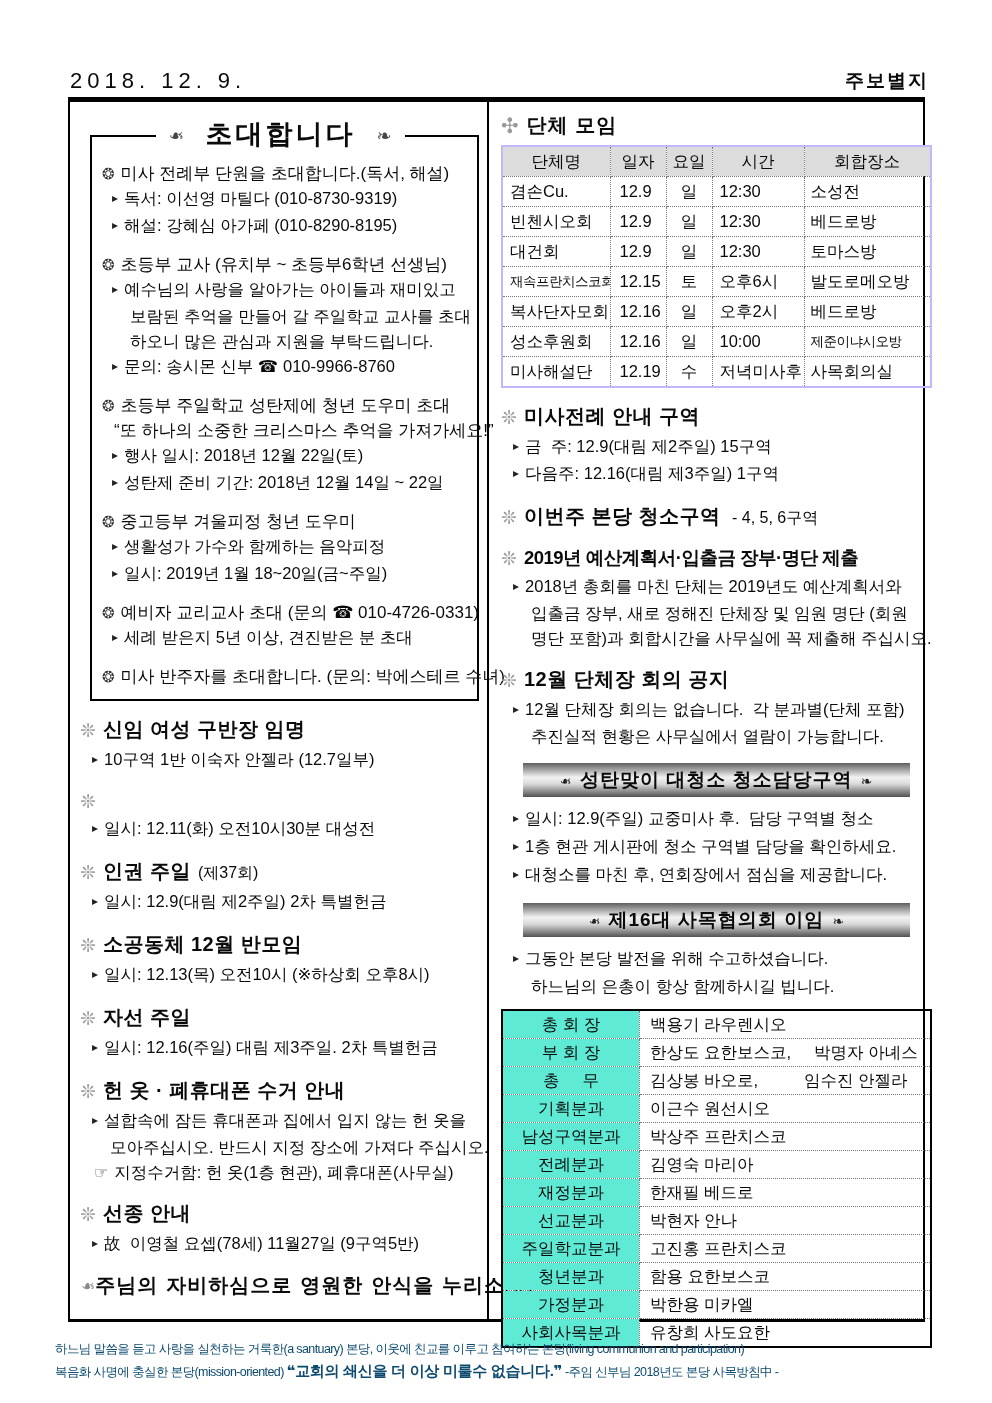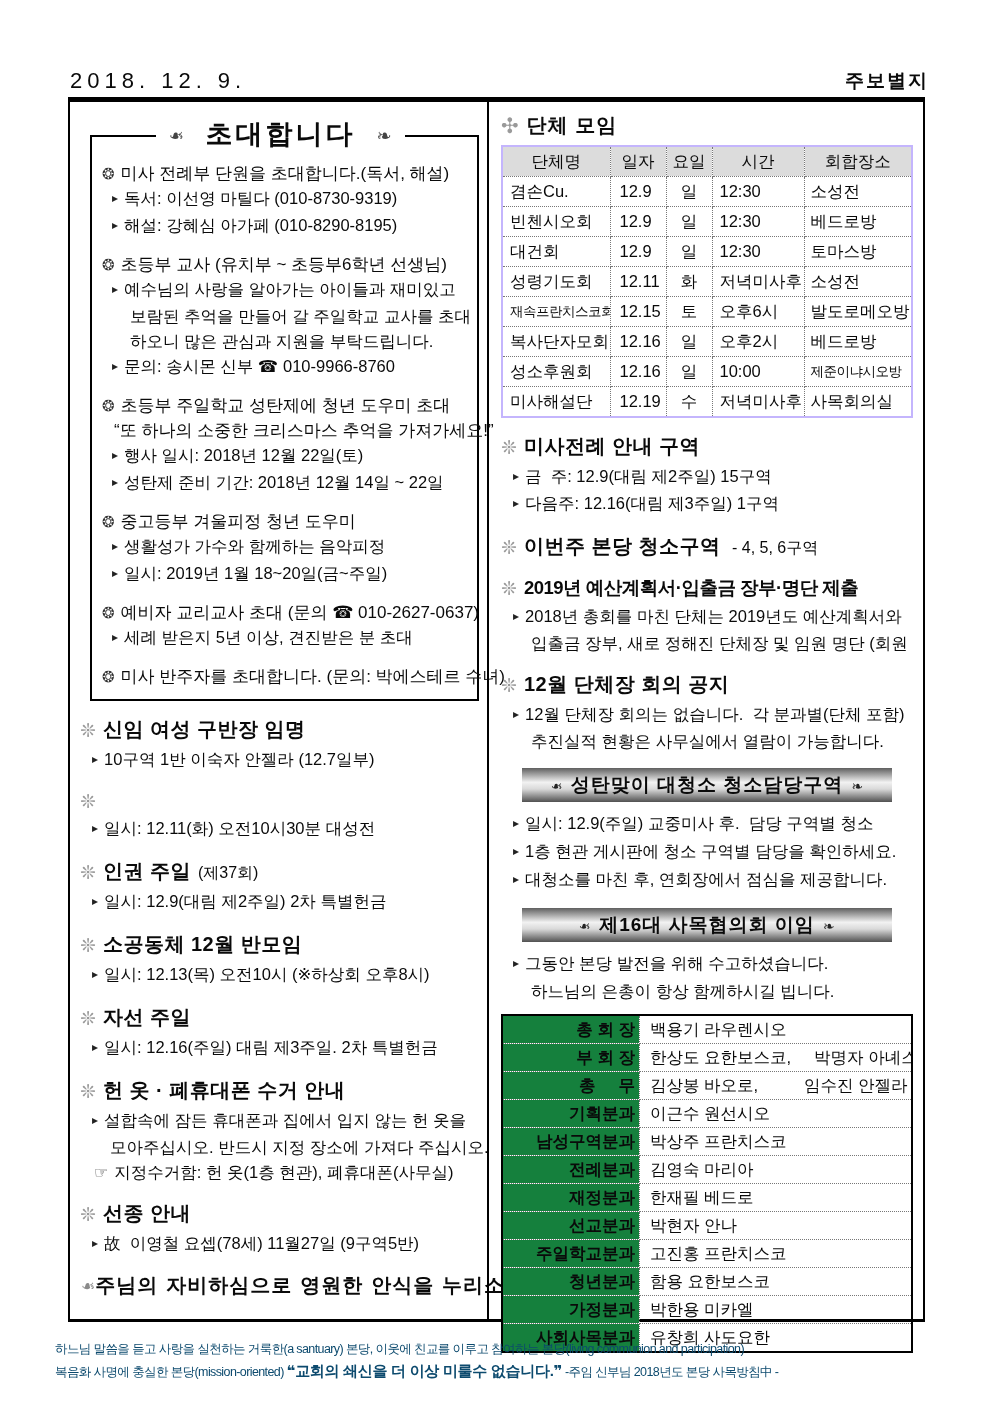--- a/index.html
+++ b/index.html
@@ -83,21 +83,21 @@
           background:linear-gradient(180deg,#5f5f5f 0%,#f2f2f2 42%,#d9d9d9 62%,#515151 100%);
           font-size:19px;font-weight:bold;letter-spacing:1px;white-space:nowrap;}
   .banner .orn{color:#222;font-size:14px;margin:0 8px;}
   .banner-lines{margin-top:8px;}
   .banner-lines .line{line-height:26px;}
 
   
   .council-table{width:100%;border:2px solid #000;margin-top:10px;table-layout:fixed;}
   .council-table td{border:1px dotted #777;font-size:16.5px;height:25px;
                     padding:1px 4px;white-space:pre;overflow:hidden;}
-  .council-table td:first-child{width:128px;background:#15803d;text-align:right;font-weight:bold;}
+  .council-table td:first-child{width:128px;background:#5eead4;text-align:center;}
   .council-table td:last-child{padding-left:10px;}
 
   
   .page-footer{position:absolute;left:55px;right:30px;top:1338px;
                font-size:12.5px;letter-spacing:-0.6px;line-height:22px;color:#0c4a6e;}
   .page-footer .l1{white-space:nowrap;}
   .page-footer .l2{white-space:nowrap;}
   .page-footer .quote{font-size:15px;font-weight:bold;letter-spacing:-0.3px;}
 </style>
 </head>
@@ -124,21 +124,21 @@
           <div class="line s-n"><span class="lt">보람된 추억을 만들어 갈 주일학교 교사를 초대</span></div>
           <div class="line s-n"><span class="lt">하오니 많은 관심과 지원을 부탁드립니다.</span></div>
           <div class="line s-t"><span class="bl bl-t">▸</span><span class="lt">문의: 송시몬 신부 ☎ 010-9966-8760</span></div>
           <div class="line s-d gap"><span class="bl bl-d">❂</span><span class="lt">초등부 주일학교 성탄제에 청년 도우미 초대</span></div>
           <div class="line s-q"><span class="lt">“또 하나의 소중한 크리스마스 추억을 가져가세요!”</span></div>
           <div class="line s-t"><span class="bl bl-t">▸</span><span class="lt">행사 일시: 2018년 12월 22일(토)</span></div>
           <div class="line s-t"><span class="bl bl-t">▸</span><span class="lt">성탄제 준비 기간: 2018년 12월 14일 ~ 22일</span></div>
           <div class="line s-d gap"><span class="bl bl-d">❂</span><span class="lt">중고등부 겨울피정 청년 도우미</span></div>
           <div class="line s-t"><span class="bl bl-t">▸</span><span class="lt">생활성가 가수와 함께하는 음악피정</span></div>
           <div class="line s-t"><span class="bl bl-t">▸</span><span class="lt">일시: 2019년 1월 18~20일(금~주일)</span></div>
-          <div class="line s-d gap"><span class="bl bl-d">❂</span><span class="lt">예비자 교리교사 초대 (문의 ☎ 010-2627-0637)</span></div>
+          <div class="line s-d gap"><span class="bl bl-d">❂</span><span class="lt">예비자 교리교사 초대 (문의 ☎ 010-4726-0331)</span></div>
           <div class="line s-t"><span class="bl bl-t">▸</span><span class="lt">세례 받은지 5년 이상, 견진받은 분 초대</span></div>
           <div class="line s-d gap"><span class="bl bl-d">❂</span><span class="lt">미사 반주자를 초대합니다. (문의: 박에스테르 수녀)</span></div>
         </div>
     </div>
     <div id="left-sections">
         <div class="sec">
     <div class="sec-title-row">
       <span class="sec-icon">❊</span>
             <span class="sec-title">신임 여성 구반장 임명</span>
     </div>
@@ -248,27 +248,20 @@
     <td>베드로방</td>
   </tr>
           <tr>
     <td>대건회</td>
     <td>12.9</td>
     <td>일</td>
     <td>12:30</td>
     <td>토마스방</td>
   </tr>
           <tr>
-    <td>성령기도회</td>
-    <td>12.11</td>
-    <td>화</td>
-    <td>저녁미사후</td>
-    <td>소성전</td>
-  </tr>
-          <tr>
     <td class="small">재속프란치스코회</td>
     <td>12.15</td>
     <td>토</td>
     <td>오후6시</td>
     <td>발도로메오방</td>
   </tr>
           <tr>
     <td>복사단자모회</td>
     <td>12.16</td>
     <td>일</td>
@@ -312,20 +305,21 @@
 
   </div>
         <div class="sec">
     <div class="sec-title-row">
       <span class="sec-icon">❊</span>
             <span class="sec-title tight">2019년 예산계획서·입출금 장부·명단 제출</span>
     </div>
     <div class="sec-lines">
             <div class="line s-t"><span class="bl bl-t">▸</span><span class="lt">2018년 총회를 마친 단체는 2019년도 예산계획서와</span></div>
             <div class="line s-n"><span class="lt">입출금 장부, 새로 정해진 단체장 및 임원 명단 (회원</span></div>
+            <div class="line s-n"><span class="lt">명단 포함)과 회합시간을 사무실에 꼭 제출해 주십시오.</span></div>
           </div>
   </div>
         <div class="sec">
     <div class="sec-title-row">
       <span class="sec-icon">❊</span>
             <span class="sec-title">12월 단체장 회의 공지</span>
     </div>
     <div class="sec-lines">
             <div class="line s-t"><span class="bl bl-t">▸</span><span class="lt">12월 단체장 회의는 없습니다.  각 분과별(단체 포함)</span></div>
             <div class="line s-n"><span class="lt">추진실적 현황은 사무실에서 열람이 가능합니다.</span></div>

